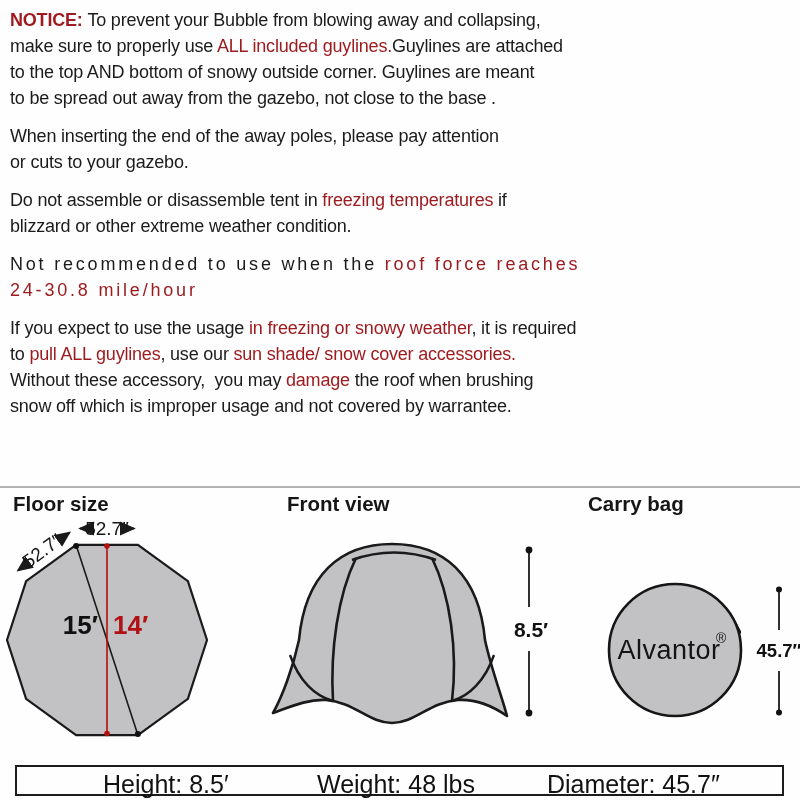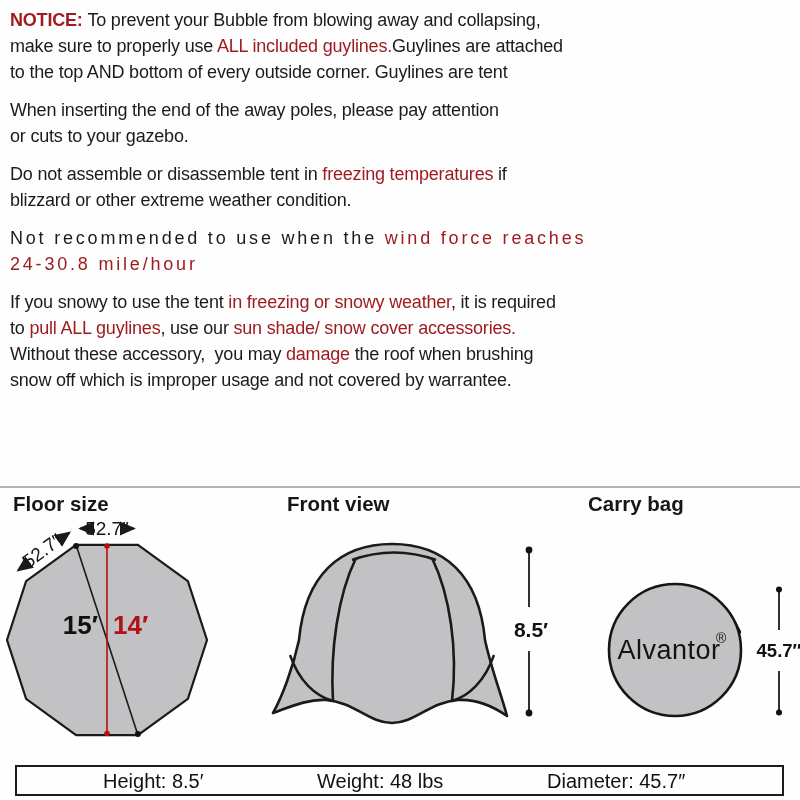--- a/index.html
+++ b/index.html
@@ -15,50 +15,51 @@
   .red{color:#9e1c20;}
   .bold{font-weight:700;}
   
   .diagrams{position:absolute;left:0;top:485px;width:800px;height:280px;}
   .diagrams text{font-family:"Liberation Sans",sans-serif;}
   
   .specbar{
     position:absolute;left:15px;top:765px;width:769px;height:31px;
     border:2px solid #1c1c1c;box-sizing:border-box;background:#fefefe;
   }
-  .specbar span{position:absolute;top:3px;font-size:20px;color:#111;white-space:pre;}
+  .specbar span{position:absolute;top:3px;font-size:25px;color:#111;white-space:pre;}
   .spec-height{left:86px;}
   .spec-weight{left:300px;}
   .spec-diameter{left:530px;}
 </style>
 </head>
 <body>
 
 <div class="page">
 
   <div class="notice">
       <div class="para">
         <div class="line"><span class="red bold">NOTICE: </span><span>To prevent your Bubble from blowing away and collapsing,</span></div>
         <div class="line"><span>make sure to properly use </span><span class="red">ALL included guylines.</span><span>Guylines are attached</span></div>
-        <div class="line"><span>to the top AND bottom of every outside corner. Guylines are tent</span></div>
+        <div class="line"><span>to the top AND bottom of snowy outside corner. Guylines are meant</span></div>
+        <div class="line"><span>to be spread out away from the gazebo, not close to the base .</span></div>
       </div>
       <div class="para">
         <div class="line"><span>When inserting the end of the away poles, please pay attention</span></div>
         <div class="line"><span>or cuts to your gazebo.</span></div>
       </div>
       <div class="para">
         <div class="line"><span>Do not assemble or disassemble tent in </span><span class="red">freezing temperatures</span><span> if</span></div>
         <div class="line"><span>blizzard or other extreme weather condition.</span></div>
       </div>
       <div class="para spaced">
-        <div class="line"><span>Not recommended to use when the </span><span class="red">wind force reaches</span></div>
+        <div class="line"><span>Not recommended to use when the </span><span class="red">roof force reaches</span></div>
         <div class="line"><span class="red">24-30.8 mile/hour</span></div>
       </div>
       <div class="para">
-        <div class="line"><span>If you snowy to use the tent </span><span class="red">in freezing or snowy weather</span><span>, it is required</span></div>
+        <div class="line"><span>If you expect to use the usage </span><span class="red">in freezing or snowy weather</span><span>, it is required</span></div>
         <div class="line"><span>to </span><span class="red">pull ALL guylines</span><span>, use our </span><span class="red">sun shade/ snow cover accessories.</span></div>
         <div class="line"><span>Without these accessory,  you may </span><span class="red">damage</span><span> the roof when brushing</span></div>
         <div class="line"><span>snow off which is improper usage and not covered by warrantee.</span></div>
       </div>
     </div>
 
   <svg class="diagrams" viewBox="0 485 800 280" width="800" height="280">
     <defs>
       <marker id="ah" orient="auto" markerWidth="11" markerHeight="9" refX="8" refY="4">
         <path d="M0,0 L9,4 L0,8 Z" fill="#1a1a1a"></path>

